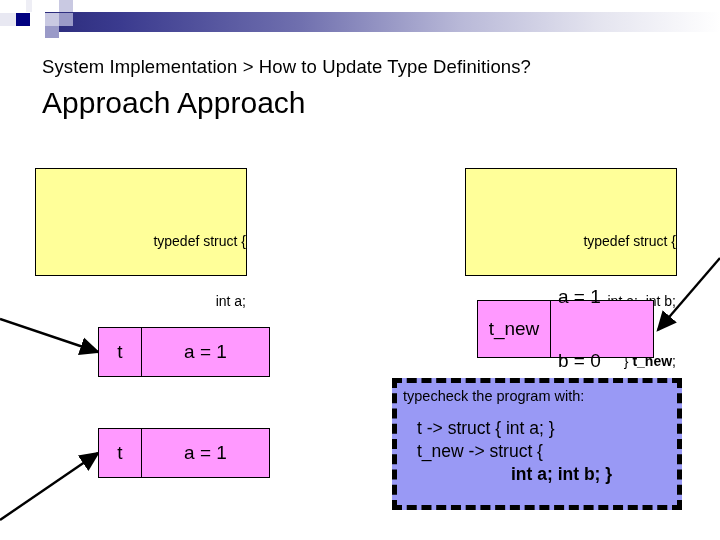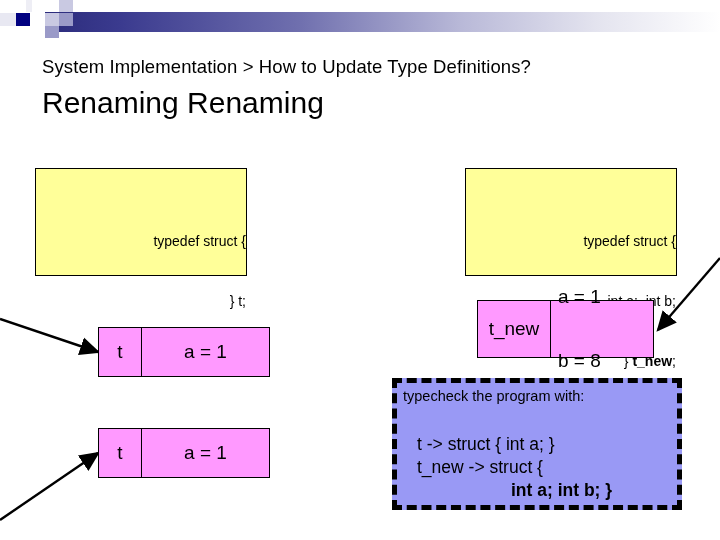--- a/index.html
+++ b/index.html
@@ -108,21 +108,21 @@
     border: 5px dashed #000000;
     padding: 4px 6px 0 6px;
     font-size: 15px;
   }
   #typecheck-title {
     font-size: 14.5px;
     line-height: 18px;
     white-space: pre;
   }
   #typecheck-body {
-    margin-top: 28px;
+    margin-top: 12px;
     font-size: 17.5px;
     line-height: 23px;
   }
   #typecheck-body .ln {
     display: block;
     white-space: pre;
   }
   .indent1 { padding-left: 14px; }
   .indent2 { padding-left: 108px; font-weight: bold; }
 
@@ -148,35 +148,36 @@
   <div class="sq" style="left:45px;top:26px;width:14px;height:12px;background:#9a9ac8;"></div>
   <div class="sq" style="left:59px;top:0px;width:14px;height:12px;background:#c9c9e2;"></div>
   <div class="sq" style="left:59px;top:13px;width:14px;height:13px;background:#9a9ac8;"></div>
   <div class="sq" style="left:26px;top:0px;width:6px;height:12px;background:#eeeef5;"></div>
   <div class="sq" style="left:0px;top:13px;width:16px;height:13px;background:#e8e8f2;"></div>
   <div class="sq" style="left:16px;top:0px;width:10px;height:12px;background:#ffffff;"></div>
   <div class="sq" style="left:16px;top:26px;width:29px;height:12px;background:#ffffff;"></div>
 </div>
 
 <div id="breadcrumb">System Implementation &gt; How to Update Type Definitions?</div>
-<div id="page-title">Renaming Renaming</div>
+<div id="page-title">Approach Approach</div>
 
 <svg id="arrows" viewBox="0 0 720 540">
   <defs>
     <marker id="ah" markerWidth="9" markerHeight="9" refX="7.5" refY="4.5" orient="auto">
       <path d="M0,0.6 L8.5,4.5 L0,8.4 Z" fill="#000000"></path>
     </marker>
   </defs>
   <line x1="0" y1="319" x2="98" y2="352" stroke="#000000" stroke-width="2.4" marker-end="url(#ah)"></line>
   <line x1="0" y1="520" x2="98" y2="453" stroke="#000000" stroke-width="2.4" marker-end="url(#ah)"></line>
   <line x1="720" y1="258" x2="658" y2="330" stroke="#000000" stroke-width="2.4" marker-end="url(#ah)"></line>
 </svg>
 
 <div class="code-box" id="old-typedef" style="left:35px;top:168px;width:212px;height:108px;">
   <span class="ln">typedef struct {</span>
+  <span class="ln">   int a;</span>
   <span class="ln">} t;</span>
 </div>
 
 <div class="code-box" id="new-typedef" style="left:465px;top:168px;width:212px;height:108px;">
   <span class="ln">typedef struct {</span>
   <span class="ln">   int a;  int b;</span>
   <span class="ln"><span>} </span><span class="bold">t_new</span><span>;</span></span>
 </div>
 
 <div class="pink-table" style="left:98px;top:327px;width:172px;height:50px;">
@@ -186,21 +187,21 @@
 
 <div class="pink-table" style="left:98px;top:428px;width:172px;height:50px;">
   <div class="pink-cell" style="width:42px;height:100%;">t</div>
   <div class="pink-cell divider" style="flex:1;height:100%;">a = 1</div>
 </div>
 
 <div class="pink-table" style="left:477px;top:300px;width:177px;height:58px;">
   <div class="pink-cell" style="width:72px;height:100%;">t_new</div>
   <div class="pink-cell divider" style="flex:1;height:100%;flex-direction:column;align-items:flex-start;justify-content:center;padding-left:7px;">
     <span>a = 1</span>
-    <span>b = 8</span>
+    <span>b = 0</span>
   </div>
 </div>
 
 <div id="typecheck-box">
   <div id="typecheck-title">typecheck the program with:</div>
   <div id="typecheck-body">
     <span class="ln indent1">t -&gt; struct { int a; }</span>
     <span class="ln indent1">t_new -&gt; struct {</span>
     <span class="ln indent2">int a; int b; }</span>
   </div>

